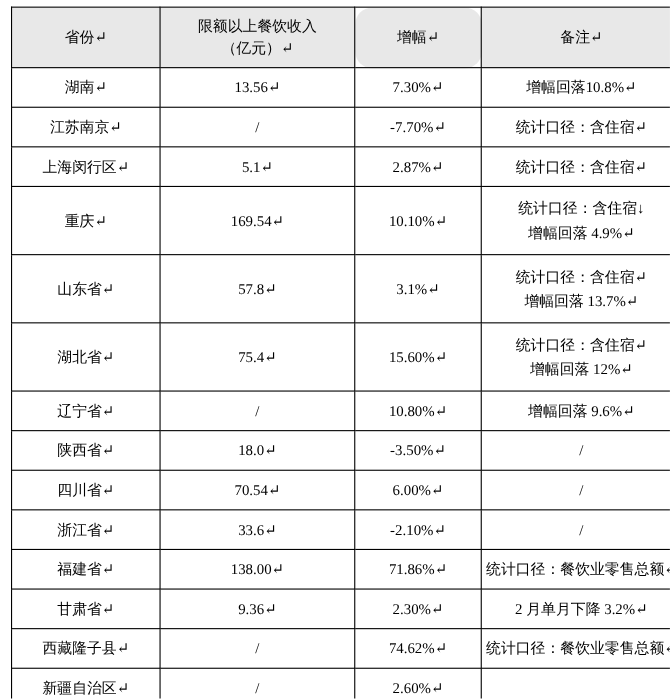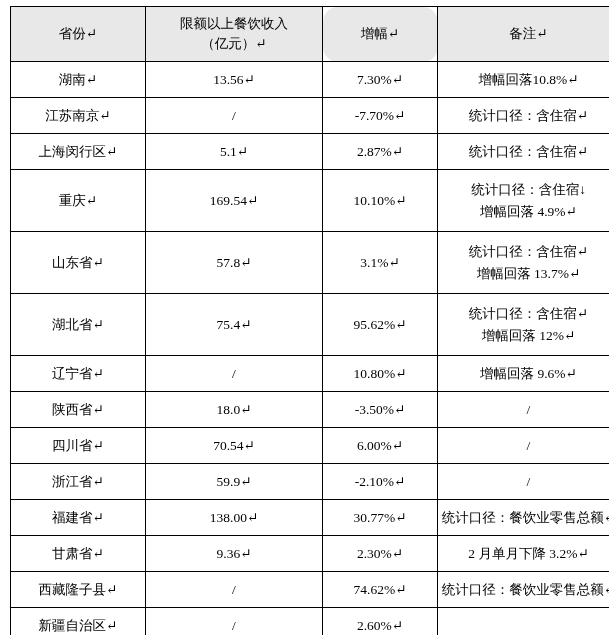--- a/index.html
+++ b/index.html
@@ -116,21 +116,21 @@
         <td>57.8↵</td>
         <td>3.1%↵</td>
         <td>
           <span class="note-line">统计口径：含住宿↵</span>
           <span class="note-line">增幅回落 13.7%↵</span>
         </td>
       </tr>
       <tr class="tall">
         <td>湖北省↵</td>
         <td>75.4↵</td>
-        <td>95.62%↵</td>
+        <td>15.60%↵</td>
         <td>
           <span class="note-line">统计口径：含住宿↵</span>
           <span class="note-line">增幅回落 12%↵</span>
         </td>
       </tr>
       <tr>
         <td>辽宁省↵</td>
         <td>/</td>
         <td>10.80%↵</td>
         <td>
@@ -148,30 +148,30 @@
       <tr>
         <td>四川省↵</td>
         <td>70.54↵</td>
         <td>6.00%↵</td>
         <td>
           <span class="note-line">/</span>
         </td>
       </tr>
       <tr>
         <td>浙江省↵</td>
-        <td>59.9↵</td>
+        <td>33.6↵</td>
         <td>-2.10%↵</td>
         <td>
           <span class="note-line">/</span>
         </td>
       </tr>
       <tr>
         <td>福建省↵</td>
         <td>138.00↵</td>
-        <td>30.77%↵</td>
+        <td>71.86%↵</td>
         <td>
           <span class="note-line">统计口径：餐饮业零售总额↵</span>
         </td>
       </tr>
       <tr>
         <td>甘肃省↵</td>
         <td>9.36↵</td>
         <td>2.30%↵</td>
         <td>
           <span class="note-line">2 月单月下降 3.2%↵</span>

